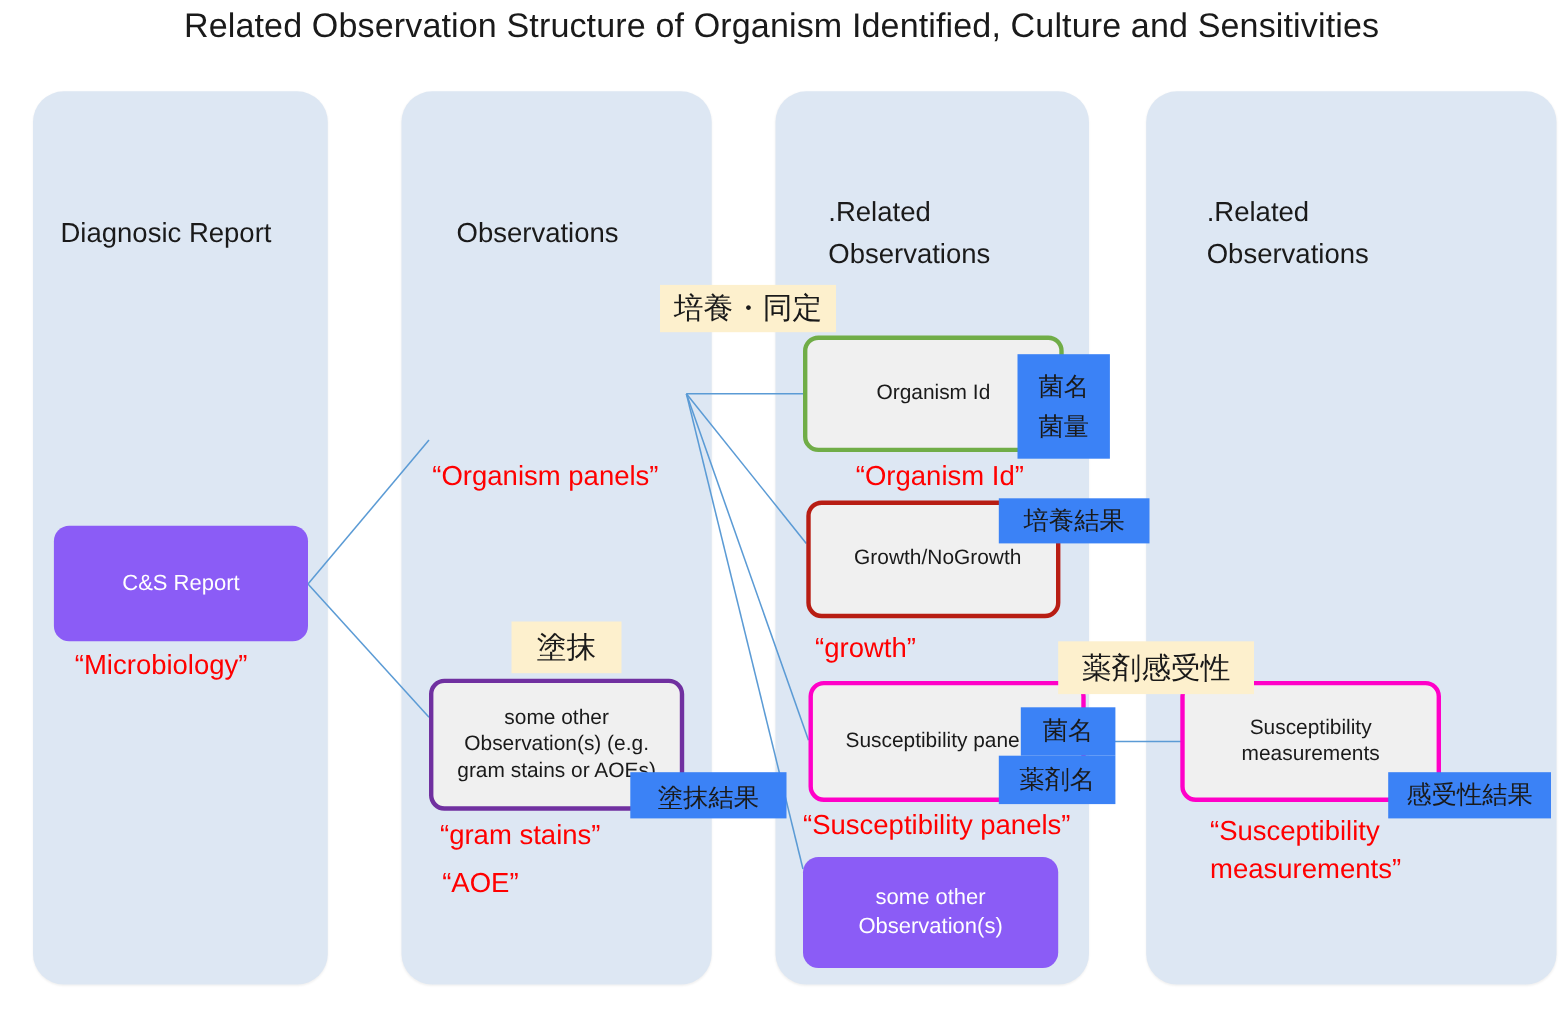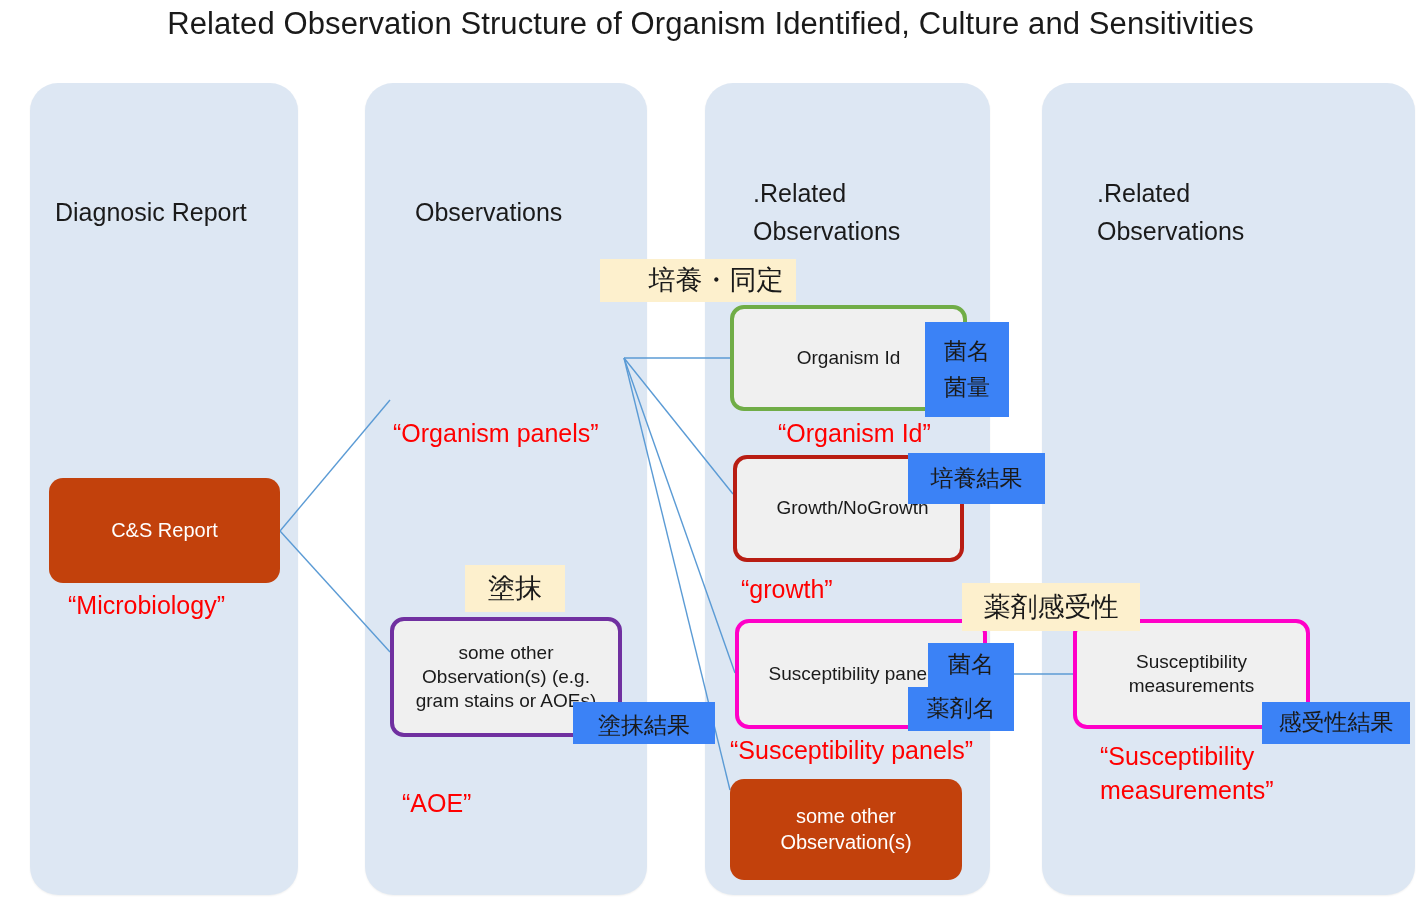--- a/index.html
+++ b/index.html
@@ -18,21 +18,21 @@
 
   
   svg.links{position:absolute;left:0;top:0;width:1421px;height:919px;overflow:visible;
             pointer-events:none;}
 
   
   .node{position:absolute;box-sizing:border-box;display:flex;align-items:center;
         justify-content:center;text-align:center;border-radius:14px;
         font-size:19px;color:#1a1a1a;line-height:1.28;padding:4px 8px;}
   .node.grey{background:#f0f0f0;}
-  .node.filled{background:#c2410c;color:#ffffff;border:none;}
+  .node.filled{background:#8b5cf6;color:#ffffff;border:none;}
   .b-green  {border:4px solid #70ad47;}
   .b-darkred{border:4px solid #b81d13;}
   .b-purple {border:4px solid #7030a0;}
   .b-magenta{border:4px solid #ff00c8;}
 
   
   .ylabel{position:absolute;background:#fdf0cd;color:#1a1a1a;
           display:flex;align-items:center;justify-content:center;
           font-size:27px;line-height:1;}
 
@@ -84,41 +84,42 @@
 
   <div class="rlabel" style="left:393px;top:418px;width:300px;">“Organism panels”</div>
 
   <div class="node grey b-green" style="left:730px;top:305px;width:237px;height:106px;">Organism Id</div>
   <div class="rlabel" style="left:778px;top:418px;width:260px;">“Organism Id”</div>
 
   <div class="node grey b-darkred" style="left:733px;top:455px;width:231px;height:107px;padding-left:16px;">Growth/NoGrowth</div>
   <div class="rlabel" style="left:741px;top:574px;width:240px;">“growth”</div>
 
   <div class="node grey b-purple" style="left:390px;top:617px;width:232px;height:120px;font-size:19px;">some other Observation(s) (e.g. gram stains or AOEs)</div>
+  <div class="rlabel" style="left:400px;top:744px;width:280px;">“gram stains”</div>
   <div class="rlabel" style="left:402px;top:788px;width:280px;">“AOE”</div>
 
   <div class="node grey b-magenta" style="left:735px;top:619px;width:252px;height:110px;">Susceptibility panel(s)</div>
   <div class="rlabel" style="left:730px;top:735px;width:330px;">“Susceptibility panels”</div>
 
   <div class="node grey b-magenta" style="left:1073px;top:619px;width:237px;height:110px;">Susceptibility measurements</div>
   <div class="rlabel" style="left:1100px;top:741px;width:300px;">“Susceptibility</div>
   <div class="rlabel" style="left:1100px;top:775px;width:300px;">measurements”</div>
 
   <div class="node filled" style="left:730px;top:779px;width:232px;height:101px;font-size:20px;">some other Observation(s)</div>
 
-  <div class="ylabel" style="left:600px;top:259px;width:160px;height:43px;padding-left:36px;">培養・同定</div>
+  <div class="ylabel" style="left:600px;top:259px;width:160px;height:43px;">培養・同定</div>
   <div class="ylabel" style="left:465px;top:565px;width:100px;height:47px;">塗抹</div>
   <div class="ylabel" style="left:962px;top:583px;width:178px;height:48px;">薬剤感受性</div>
 
   <div class="btag" style="left:925px;top:322px;width:84px;height:95px;">
     <span>菌名</span>
     <span>菌量</span>
   </div>
 
-  <div class="btag" style="left:908px;top:453px;width:137px;height:51px;">
+  <div class="btag" style="left:908px;top:453px;width:137px;height:41px;">
     <span>培養結果</span>
   </div>
 
   <div class="btag" style="left:573px;top:702px;width:142px;height:42px;justify-content:flex-end;">
     <span>塗抹結果</span>
   </div>
 
   <div class="btag" style="left:928px;top:643px;width:86px;height:44px;">
     <span>菌名</span>
   </div>

